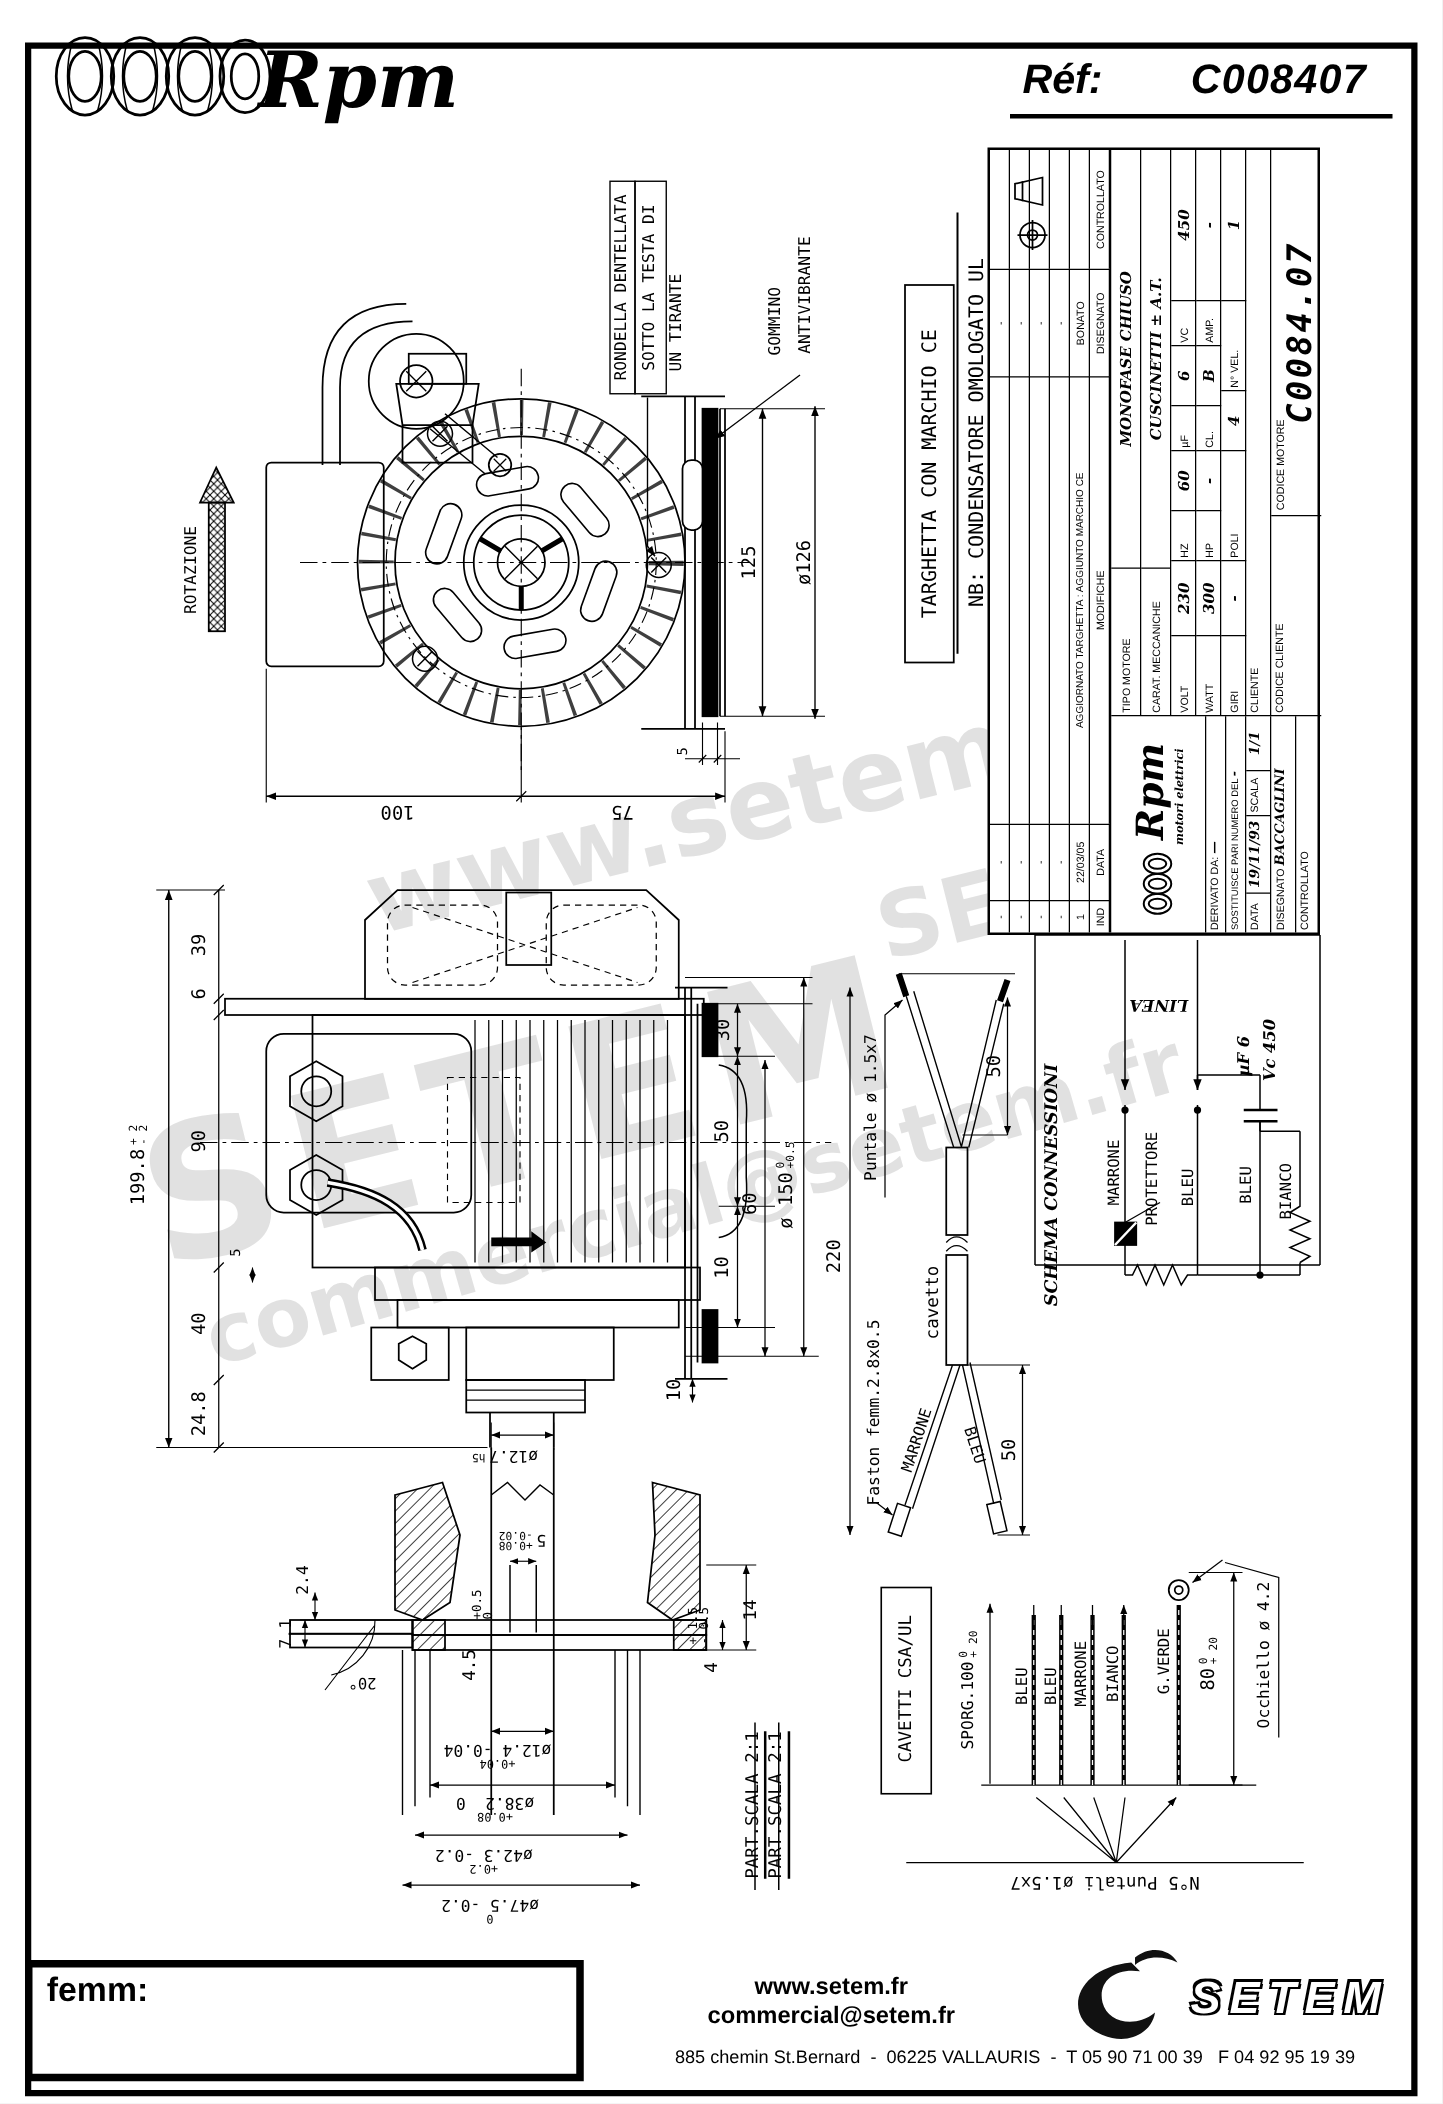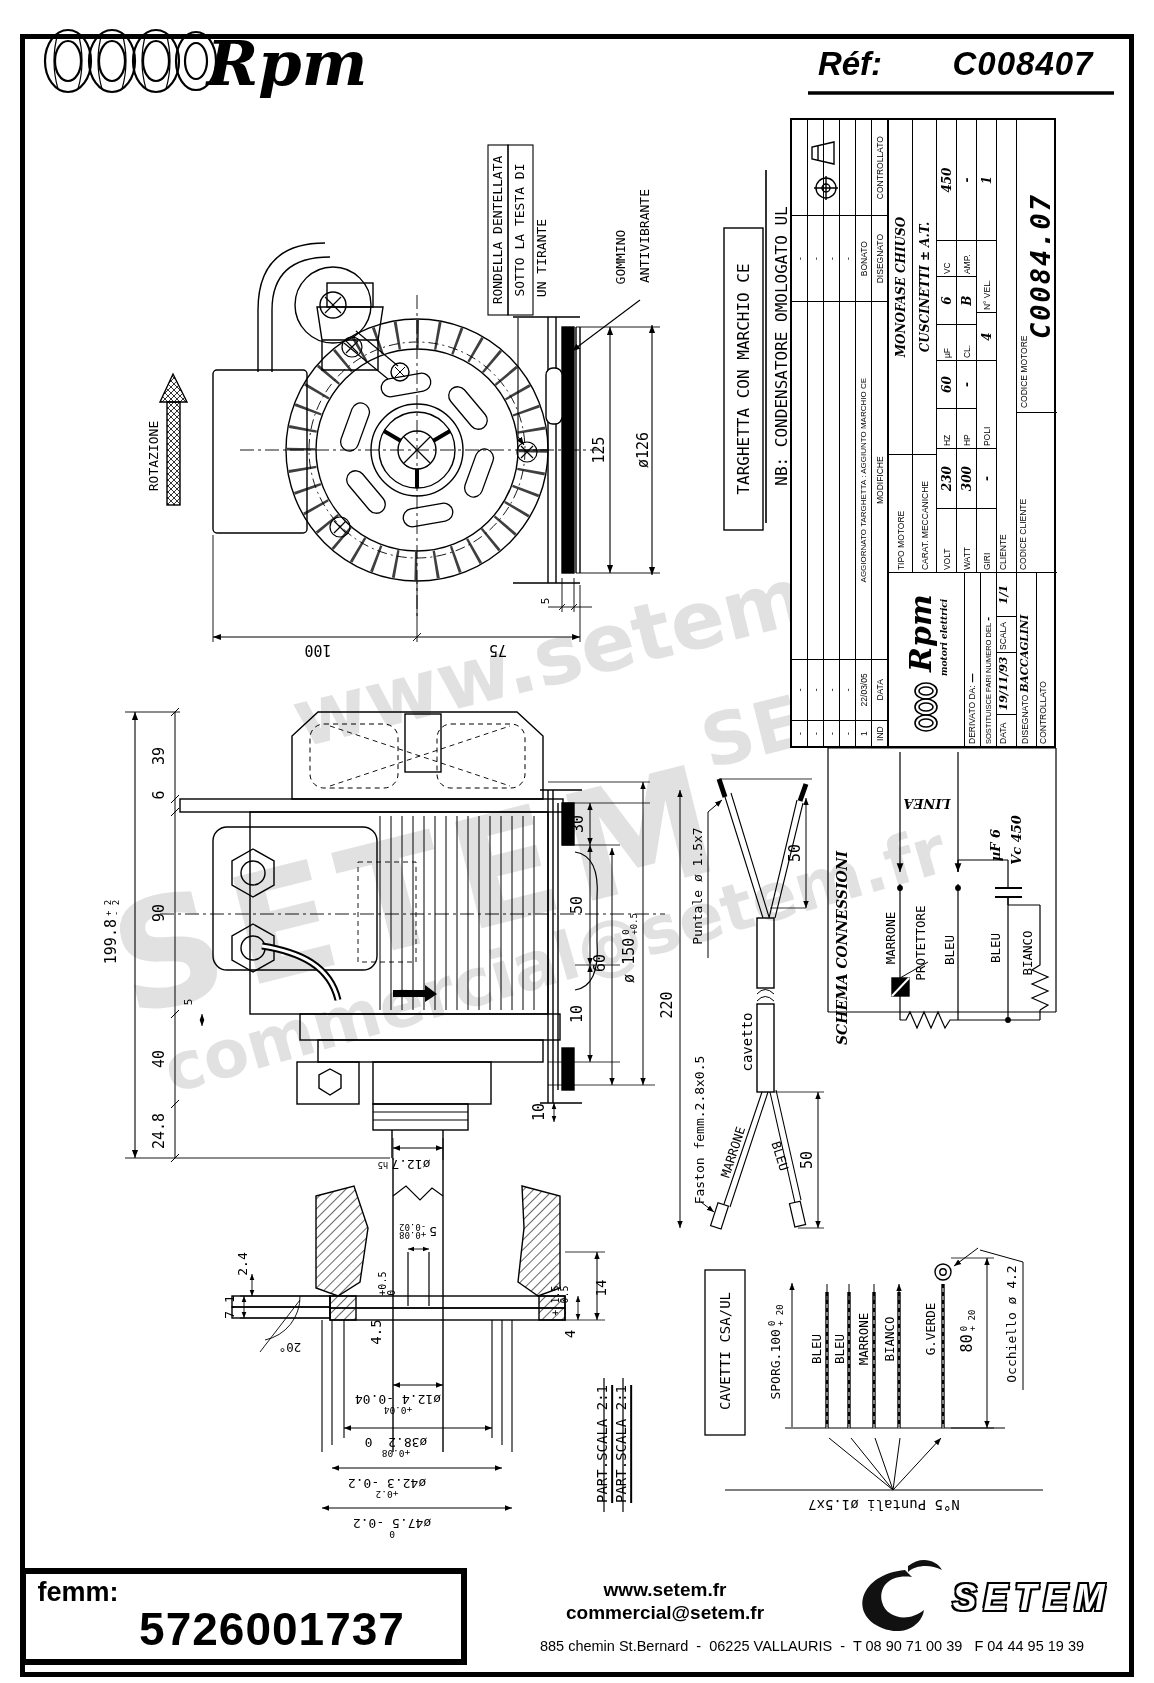--- a/index.html
+++ b/index.html
@@ -523,18 +523,17 @@
               <span class="b i" style="position:absolute;left:50%;top:20px;transform:translate(-50%,-40%);font-size:27px;letter-spacing:2px;font-family:'DejaVu Sans Mono',monospace">C0084.07</span>
             </div>
           </div>
         </div>
       </div>
     </div>
   </div>
 
   <div style="position:absolute;left:20px;top:1568px;width:447px;height:97px;border:6px solid #000;box-sizing:border-box;z-index:3"></div>
   <span class="t sans b" style="left:78px;top:1592px;font-size:27px">femm:</span>
-  <span class="t sans b" style="left:272px;top:1629px;font-size:46px;letter-spacing:1px">5726001737</span>
   <span class="t sans b" style="left:665px;top:1590px;font-size:19px">www.setem.fr</span>
   <span class="t sans b" style="left:665px;top:1613px;font-size:19px">commercial@setem.fr</span>
-  <span class="t sans" style="left:812px;top:1647px;font-size:14.5px">885 chemin St.Bernard  -  06225 VALLAURIS  -  T 08 90 71 00 39   F 04 44 95 19 39</span>
+  <span class="t sans" style="left:812px;top:1647px;font-size:14.5px">885 chemin St.Bernard  -  06225 VALLAURIS  -  T 05 90 71 00 39   F 04 92 95 19 39</span>
   <span class="t sans b i" style="left:1032px;top:1598px;font-size:36px;letter-spacing:7px;color:#fff;text-shadow:-2px -2px 0 #000,2px -2px 0 #000,-2px 2px 0 #000,2px 2px 0 #000">SETEM</span>
 </div>
 
 </body></html>

